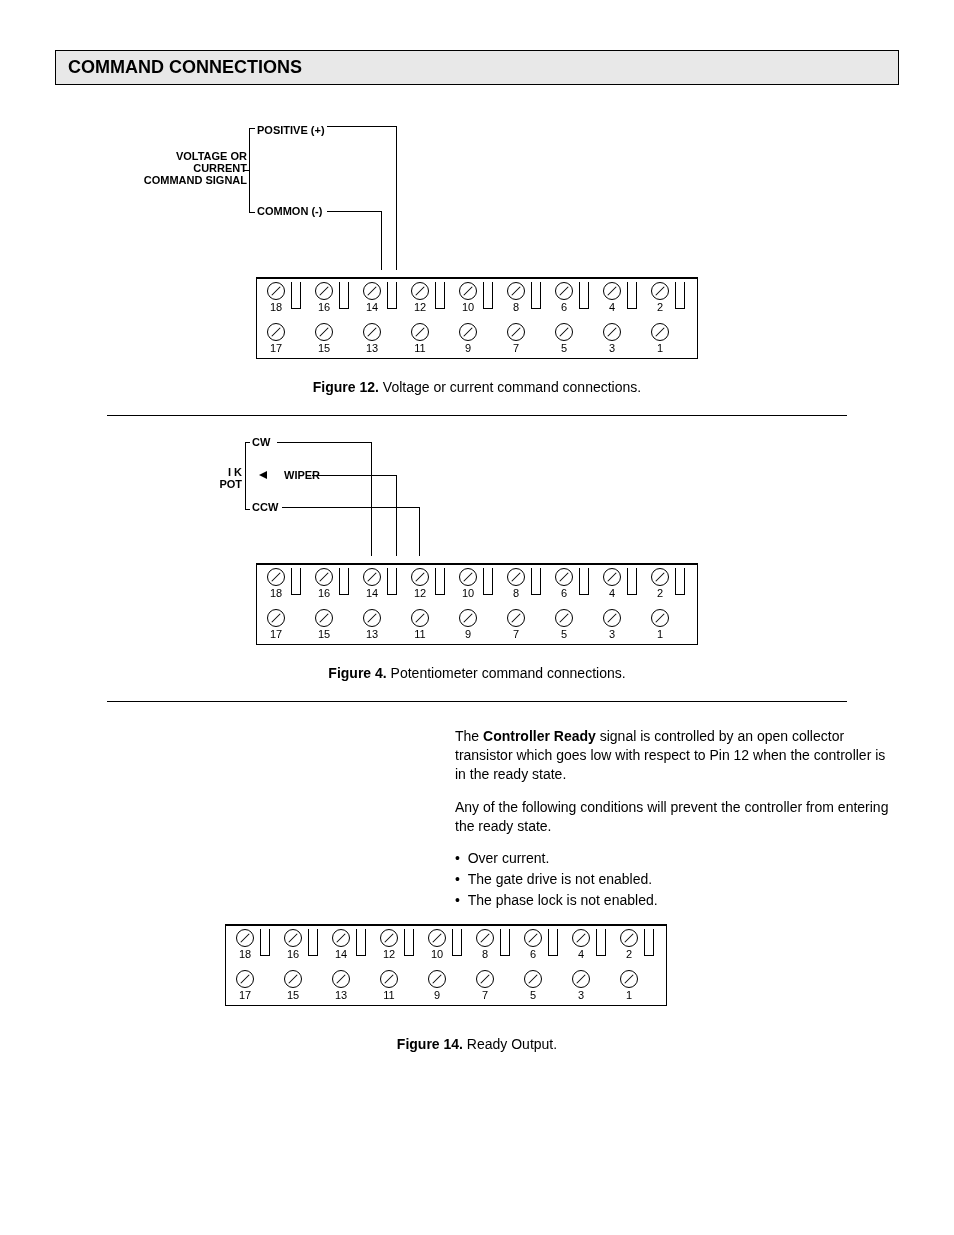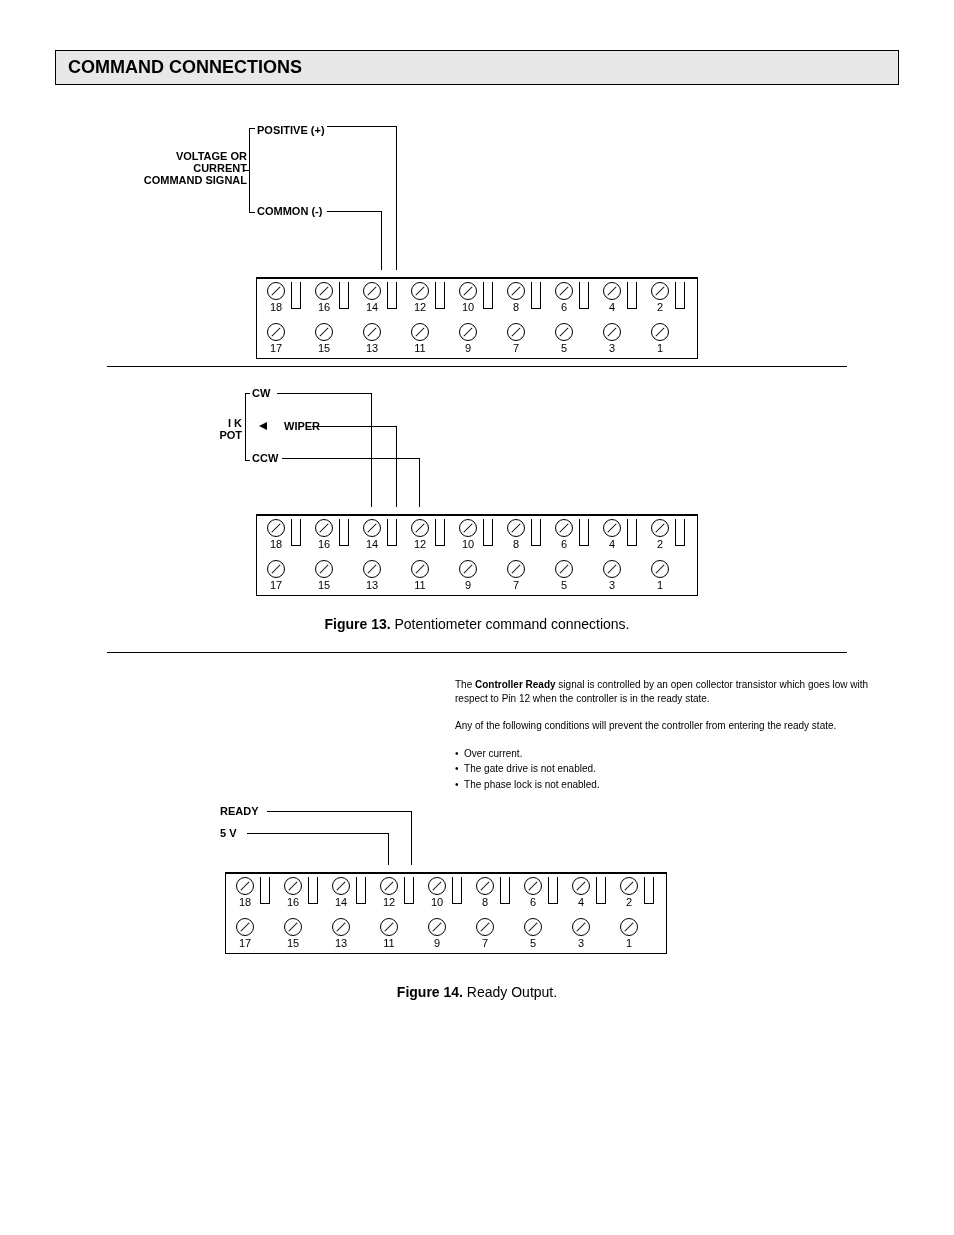--- a/index.html
+++ b/index.html
@@ -100,21 +100,21 @@
   .arrow-left {
     position:absolute;
     width:0;height:0;
     border-top:4px solid transparent;
     border-bottom:4px solid transparent;
     border-right:8px solid #000;
   }
   .body-text {
     margin-left: 400px;
     margin-right: 0;
-    font-size: 10px;
+    font-size: 14px;
     line-height: 1.35;
   }
   .body-text p { margin: 0 0 14px 0; }
   .body-text ul { margin:0 0 14px 0; padding-left: 0; list-style:none;}
   .body-text li { padding-left: 12px; text-indent:-12px; margin-bottom:2px;}
   .body-text li::before { content:"\2022\00a0\00a0"; }
 </style>
 </head>
 <body>
 
@@ -221,20 +221,23 @@
         <div class="tnum">5</div>
       </div>
     <div class="term-bot" style="left:344px;">
         <div class="screw"></div>
         <div class="tnum">3</div>
       </div>
     <div class="term-bot" style="left:392px;">
         <div class="screw"></div>
         <div class="tnum">1</div>
       </div>
+  </div>
+  <div class="fig-caption">
+    <span class="bold">Figure 12.</span><span>  Voltage or current command connections.</span>
   </div>
   <hr class="hr">
 </div>
 
 <div class="figure-block" style="margin-top:20px;">
   <div class="labels-above" style="height:120px;">
     <div style="position:absolute; left:-55px; top:30px; text-align:right; width:40px;">
       <div>I K</div>
       <div>POT</div>
     </div>
@@ -334,48 +337,38 @@
     <div class="term-bot" style="left:344px;">
         <div class="screw"></div>
         <div class="tnum">3</div>
       </div>
     <div class="term-bot" style="left:392px;">
         <div class="screw"></div>
         <div class="tnum">1</div>
       </div>
   </div>
   <div class="fig-caption">
-    <span class="bold">Figure 13.</span><span>  Potentiometer command connections.</span>
+    <span class="bold">Figure 4.</span><span>  Potentiometer command connections.</span>
   </div>
   <hr class="hr">
 </div>
 
 <div class="body-text" style="margin-top:25px;">
   <p>
     <span>The </span><b>Controller Ready</b><span> signal is controlled by an open collector transistor which goes low with respect to Pin 12 when the controller is in the ready state.</span>
   </p>
   <p>Any of the following conditions will prevent the controller from entering the ready state.</p>
   <ul>
     <li>Over current.</li>
     <li>The gate drive is not enabled.</li>
     <li>The phase lock is not enabled.</li>
   </ul>
 </div>
 
 <div class="figure-block" style="margin-top:0;">
-  <div class="labels-above" style="height:60px; width:440px; margin-left:170px;">
-    <div style="position:absolute; left:-5px; top:0;">READY</div>
-    <div style="position:absolute; left:-5px; top:22px;">5 V</div>
-
-    <div class="wire" style="left:42px; top:6px; width:145px; height:1px;"></div>
-    <div class="wire" style="left:186px; top:6px; width:1px; height:54px;"></div>
-
-    <div class="wire" style="left:22px; top:28px; width:142px; height:1px;"></div>
-    <div class="wire" style="left:163px; top:28px; width:1px; height:32px;"></div>
-  </div>
   <div class="terminal-row" style="margin-left:170px;">
     <div class="slot" style="left:34px;"></div>
       <div class="slot" style="left:82px;"></div>
       <div class="slot" style="left:130px;"></div>
       <div class="slot" style="left:178px;"></div>
       <div class="slot" style="left:226px;"></div>
       <div class="slot" style="left:274px;"></div>
       <div class="slot" style="left:322px;"></div>
       <div class="slot" style="left:370px;"></div>
       <div class="slot" style="left:418px;"></div>

